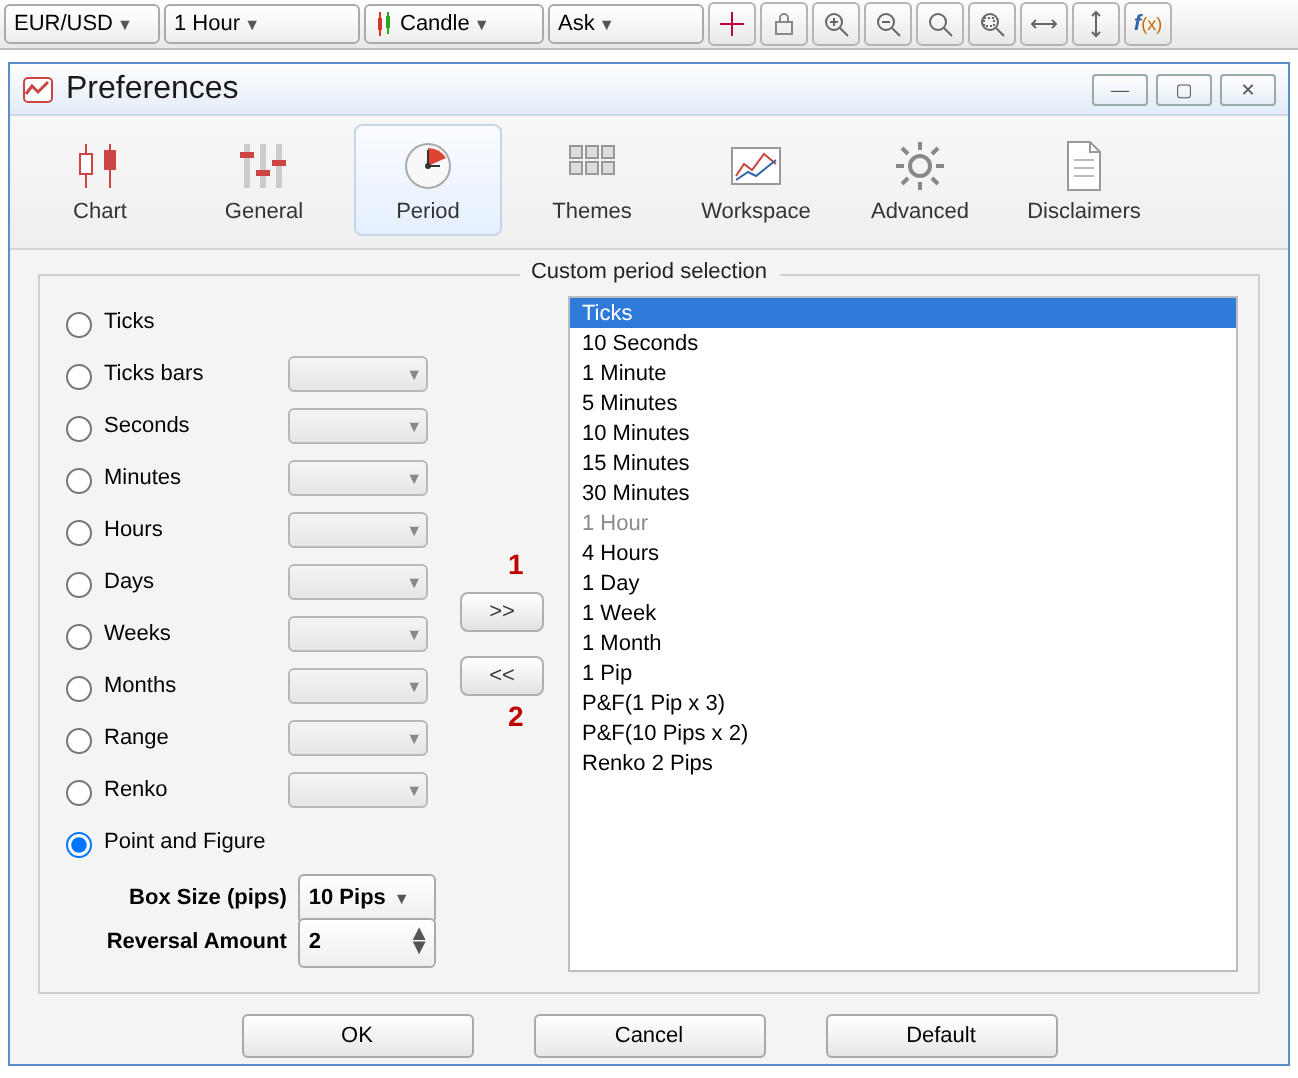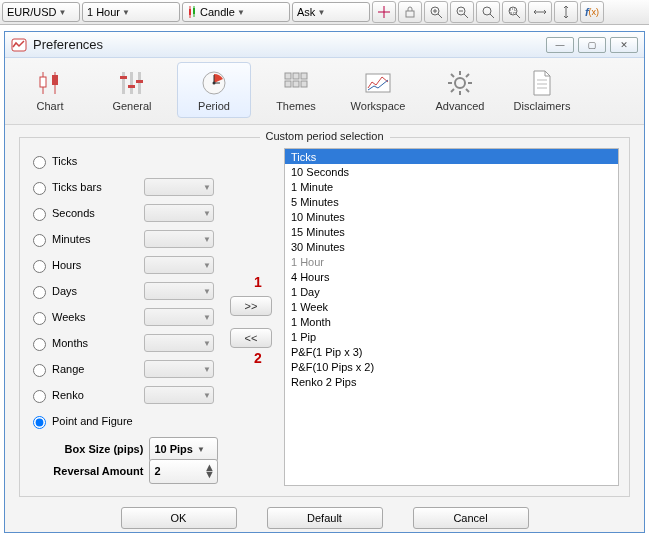--- a/index.html
+++ b/index.html
@@ -22,21 +22,21 @@
   .tool-btn svg { width:14px; height:14px; }
   .window {
     position: relative; margin: 6px 4px 4px 4px; border: 1px solid #5a8fcc;
     background: #f4f4f4; height: 502px;
   }
   .titlebar {
     height: 26px; background: linear-gradient(#fdfefe,#e3ecf7);
     border-bottom: 1px solid #c9d8ec; display: flex; align-items: center; padding: 0 6px;
   }
   .titlebar .appicon { width:16px; height:16px; margin-right:6px; }
-  .titlebar .title { flex: 1; color: #1a1a1a; font-size: 13px; }
+  .titlebar .title { flex: 1; color: #1a1a1a; font-size: 16px; }
   .win-btn {
     width: 28px; height: 16px; border: 1px solid #9aa; border-radius: 2px;
     margin-left: 4px; background: linear-gradient(#fff,#e6eef7);
     display:flex; align-items:center; justify-content:center; color:#555; font-size:9px;
   }
   .tabstrip {
     display: flex; gap: 8px; padding: 4px 8px 6px 8px;
     background: linear-gradient(#f7f7f7,#efefef); border-bottom: 1px solid #d4d4d4;
   }
   .tabbtn {
@@ -91,21 +91,21 @@
 
 <div class="main-toolbar">
   <div class="combo" style="width:78px">
     <span class="lbl">EUR/USD</span>
     <span class="drop">▼</span>
   </div>
   <div class="combo" style="width:98px">
     <span class="lbl">1 Hour</span>
     <span class="drop">▼</span>
   </div>
-  <div class="combo" style="width:108px">
+  <div class="combo" style="width:90px">
     <svg width="10" height="12" viewBox="0 0 10 12" style="margin-right:3px">
       <rect x="2" y="3" width="2" height="6" fill="#d33"></rect>
         <line x1="3" y1="0" x2="3" y2="12" stroke="#d33"></line>
       <rect x="6" y="2" width="2" height="6" fill="#2a2"></rect>
         <line x1="7" y1="0" x2="7" y2="11" stroke="#2a2"></line>
     </svg>
     <span class="lbl">Candle</span>
     <span class="drop">▼</span>
   </div>
   <div class="combo" style="width:78px">
@@ -402,20 +402,20 @@
           <div class="item">P&amp;F(10 Pips x 2)</div>
           <div class="item">Renko 2 Pips</div>
         </div>
     </div>
 
     <div class="dlg-buttons">
       <div class="dlg-btn">
           <span>OK</span>
         </div>
       <div class="dlg-btn">
+          <span>Cancel</span>
+        </div>
+      <div class="dlg-btn">
           <span>Default</span>
         </div>
-      <div class="dlg-btn">
-          <span>Cancel</span>
-        </div>
     </div>
   </div>
 </div>
 
 </body></html>

